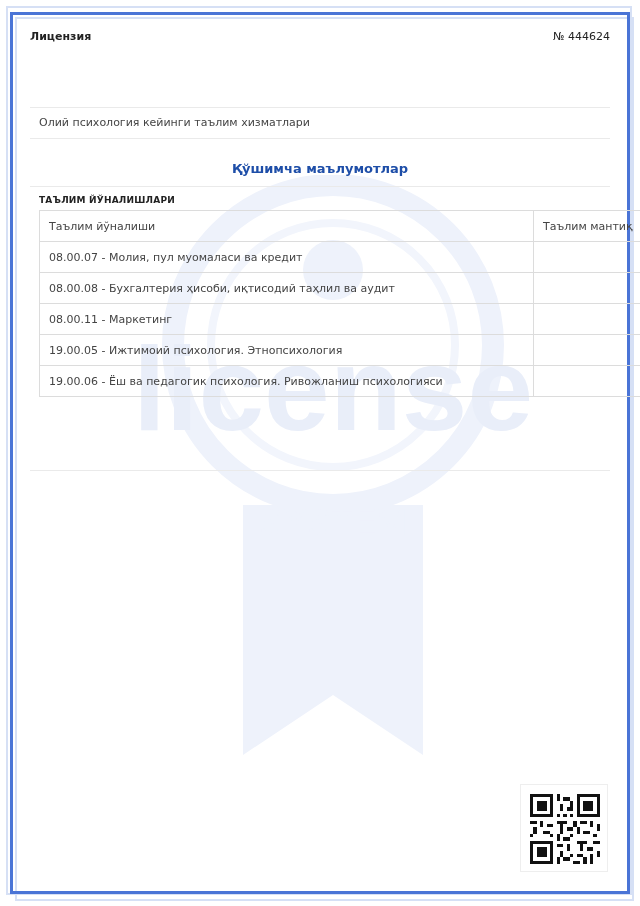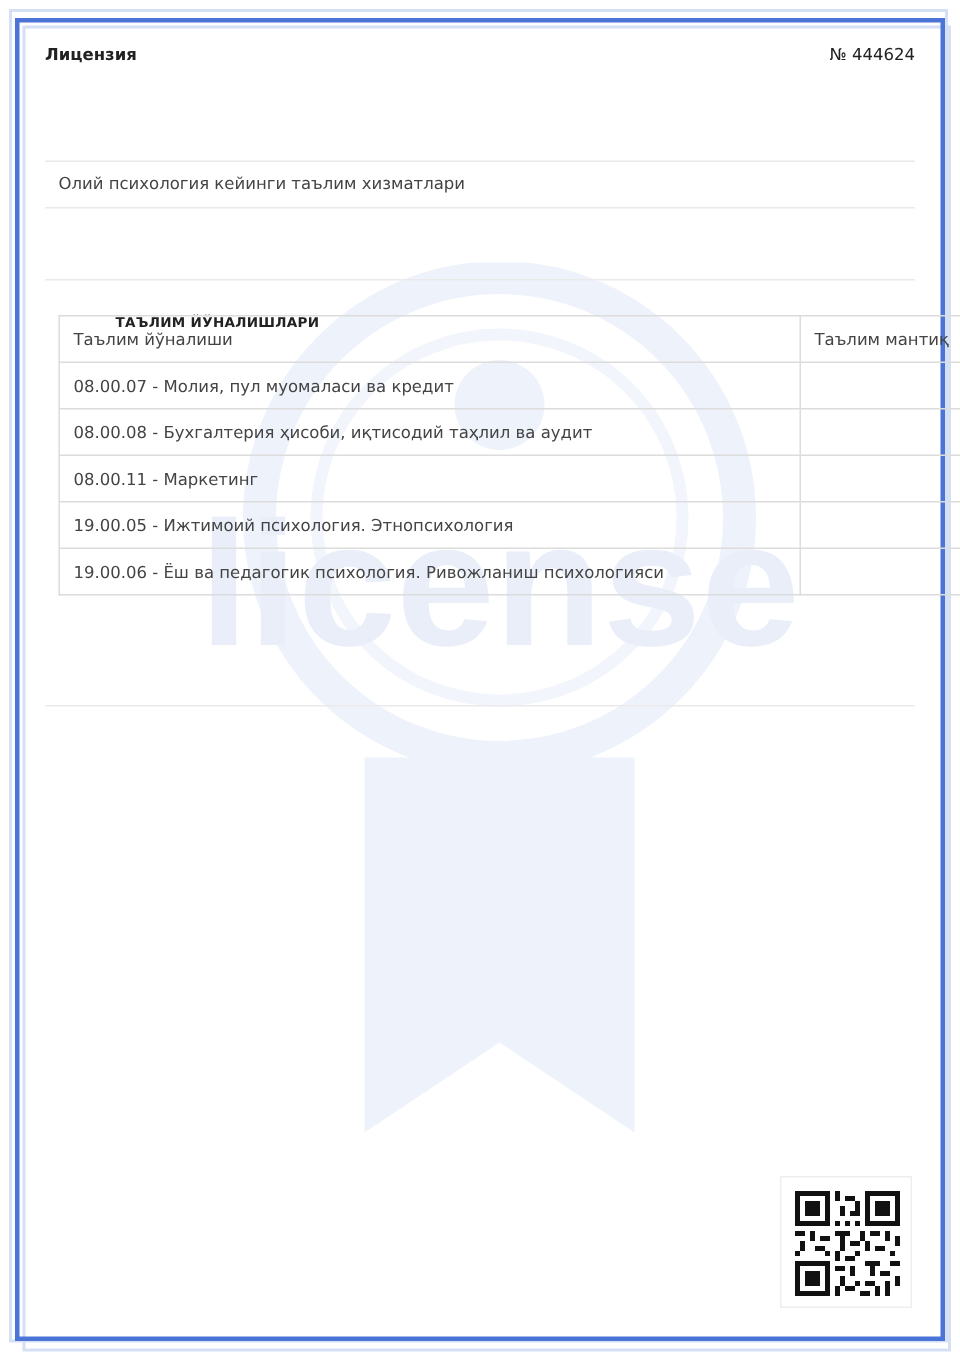--- a/index.html
+++ b/index.html
@@ -8,21 +8,21 @@
   .frame-a { left: 6px; top: 6px; width: 626px; height: 889px; border: 2px solid #d6e0f5; }
   .frame-b { left: 10px; top: 12px; width: 620px; height: 882px; border: 3px solid #4a74d6; }
   .frame-c { left: 15px; top: 17px; width: 619px; height: 884px; border: 2px solid #d6e0f5; }
   .page { position: absolute; left: 13px; top: 15px; width: 614px; height: 876px; }
   .watermark { position: absolute; left: 80px; top: 160px; width: 480px; height: 600px; opacity: 1; pointer-events: none; }
   .hdr-left { position: absolute; left: 17px; top: 15px; font-size: 11px; font-weight: bold; color: #222; }
   .hdr-right { position: absolute; right: 17px; top: 15px; font-size: 11px; color: #222; }
   .section-title { position: absolute; left: 17px; width: 580px; text-align: center; font-size: 13px; font-weight: bold; color: #1e4ea8; }
   .divider { position: absolute; left: 17px; width: 580px; height: 1px; background: #eaeaea; }
   .activity { position: absolute; left: 26px; top: 101px; font-size: 11px; color: #444; }
-  .sub-label { position: absolute; left: 26px; top: 196px; font-size: 9px; font-weight: bold; color: #222; letter-spacing: 0.2px; margin-left: 38px; }
+  .sub-label { position: absolute; left: 26px; top: 180px; font-size: 9px; font-weight: bold; color: #222; letter-spacing: 0.2px; }
   table.dirs { position: absolute; left: 26px; top: 195px; width: 606px; border-collapse: collapse; font-size: 11px; color: #444; }
   table.dirs td, table.dirs th { border: 1px solid #dcdcdc; height: 30px; padding: 0 9px; text-align: left; font-weight: normal; background: transparent; }
   table.dirs th.c2 { width: 92px; }
   .qr { position: absolute; left: 507px; top: 769px; width: 88px; height: 88px; background: #fff; border: 1px solid #eee; box-sizing: border-box; }
   .qr svg { position: absolute; left: 9px; top: 9px; }
 </style>
 </head>
 <body>
 
 <div class="frame frame-a"></div>
@@ -40,20 +40,21 @@
     <text x="240" y="360" text-anchor="middle" font-family="Liberation Sans, sans-serif" font-size="36" fill="#eef2fb">SYSTEM</text>
   </svg>
 
   <div class="hdr-left">Лицензия</div>
   <div class="hdr-right">№ 444624</div>
 
   <div class="divider" style="top:92px;"></div>
   <div class="activity">Олий психология кейинги таълим хизматлари</div>
   <div class="divider" style="top:123px;"></div>
 
+  <div class="section-title" style="top:146px;">Қўшимча маълумотлар</div>
   <div class="divider" style="top:171px;"></div>
   <div class="sub-label">ТАЪЛИМ ЙЎНАЛИШЛАРИ</div>
 
   <table class="dirs">
     <thead>
       <tr>
         <th>Таълим йўналиши</th>
         <th class="c2">Таълим мантиқ</th>
       </tr>
     </thead>

